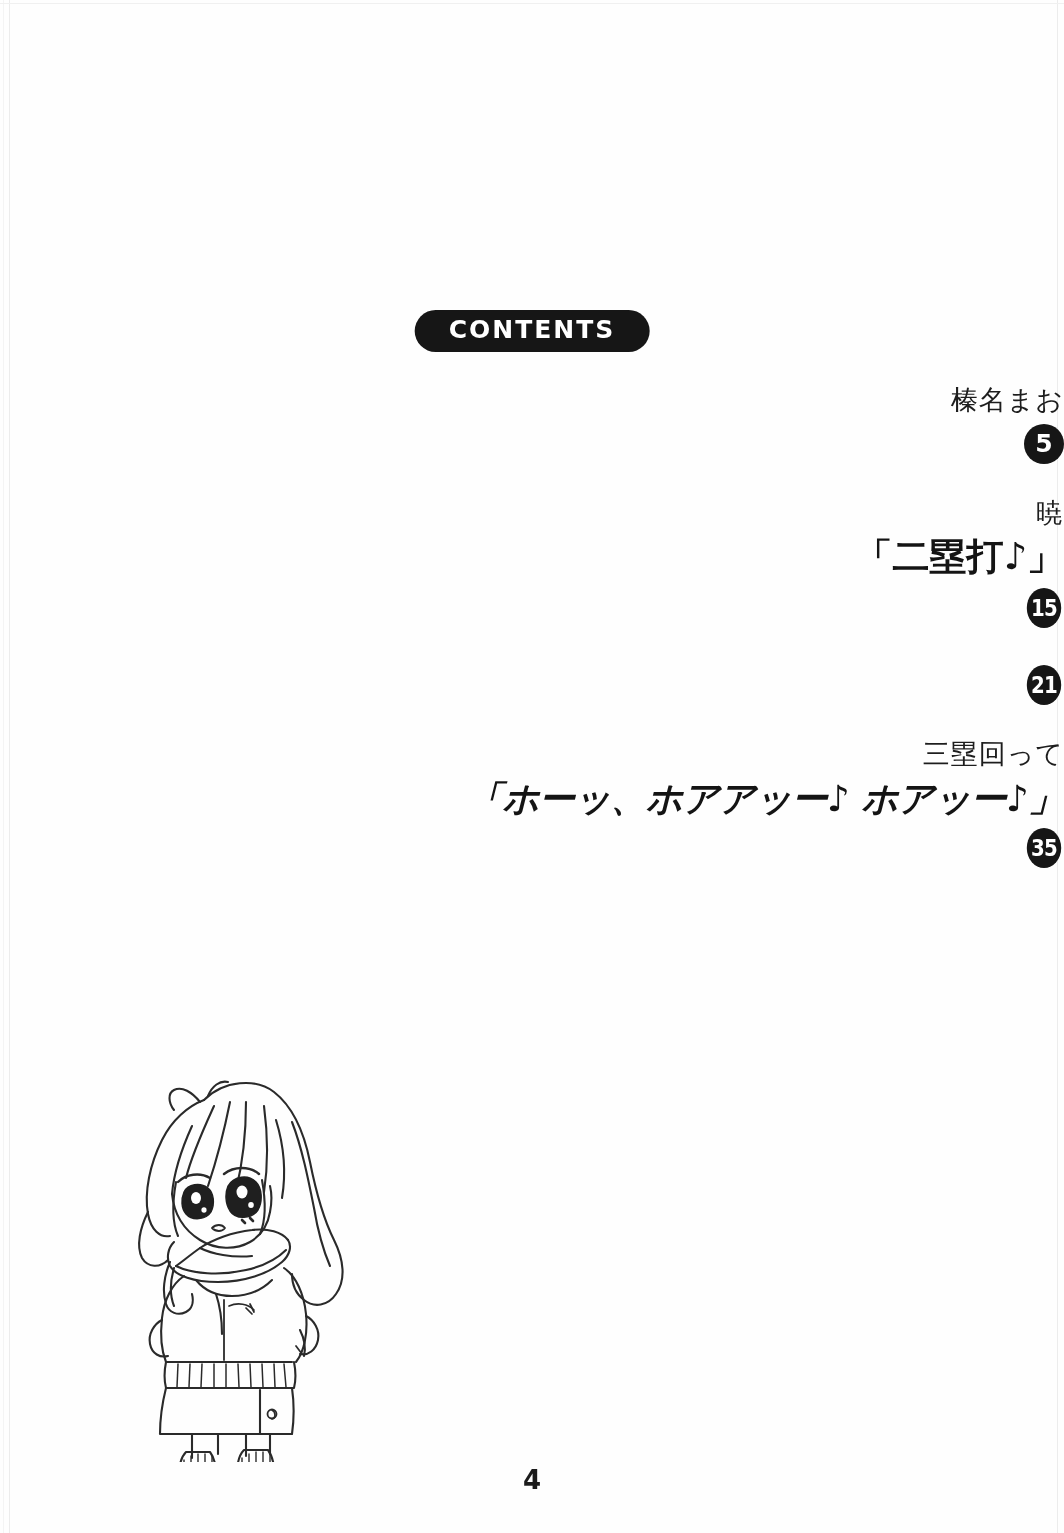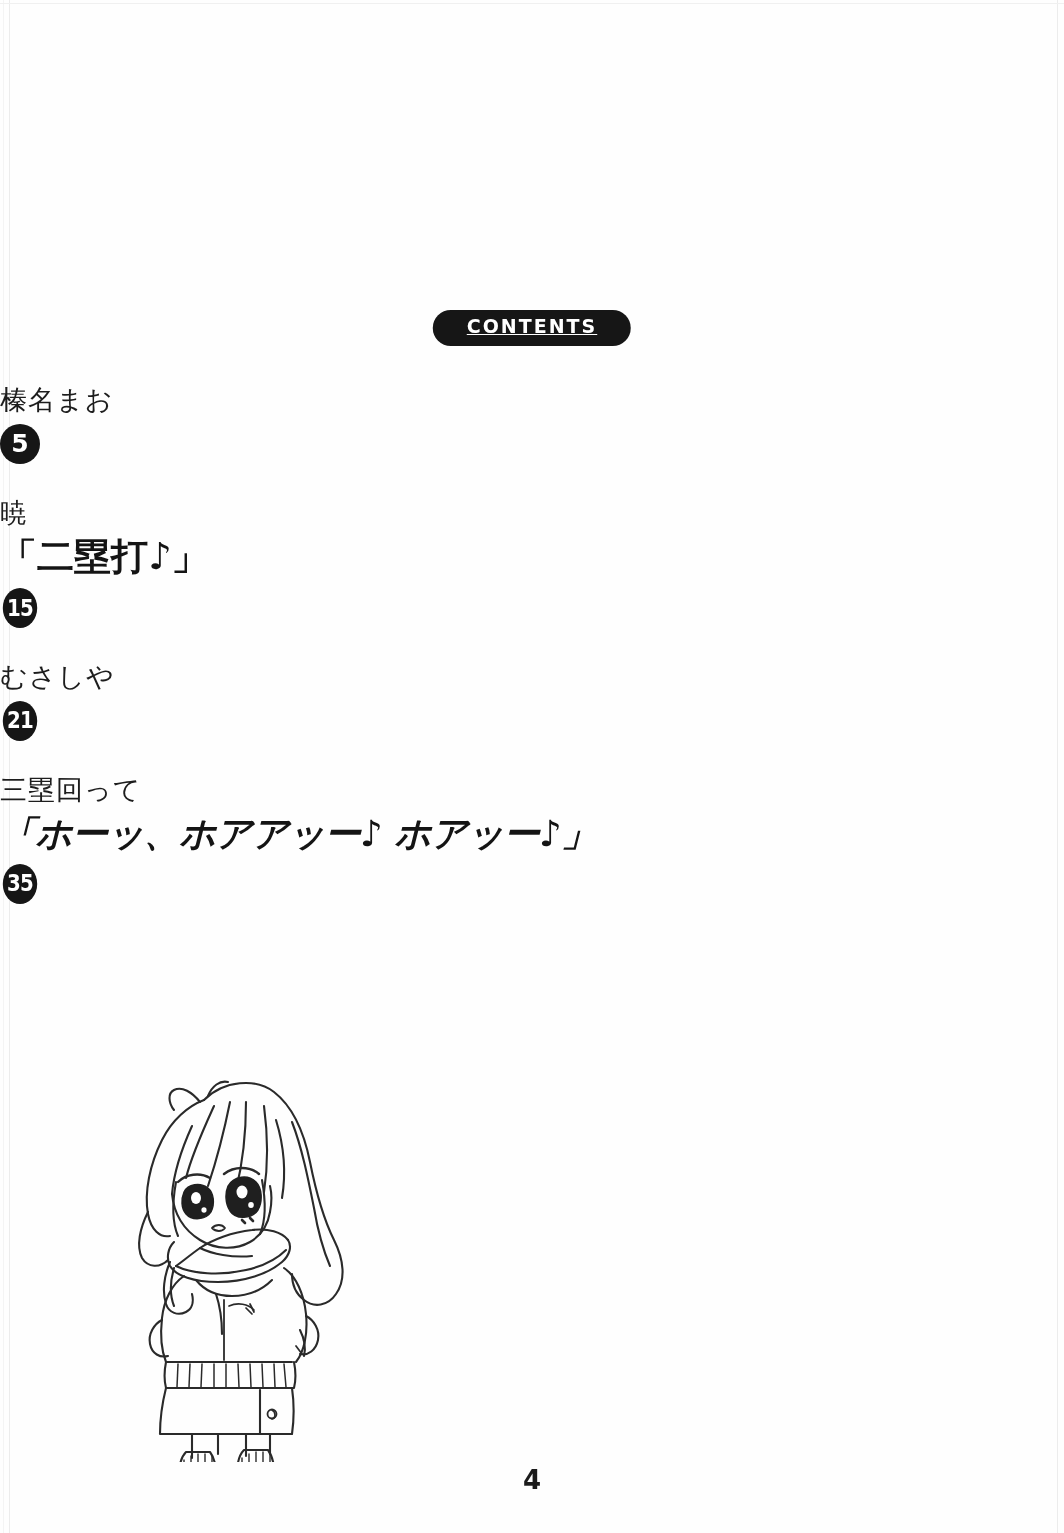--- a/index.html
+++ b/index.html
@@ -44,38 +44,37 @@
     transform: translateX(-50%);
     background: #161616;
     border-radius: 26px;
     padding: 7px 34px 9px 34px;
     min-width: 130px;
     text-align: center;
   }
   .contents-header .label {
     display: block;
     color: #ffffff;
-    font-size: 19px;
+    font-size: 25px;
     font-weight: bold;
     letter-spacing: 2px;
     line-height: 1.05;
     font-family: "DejaVu Sans", "Liberation Sans", sans-serif;
-    text-decoration: underline;
   }
 
   
   .toc {
     position: absolute;
     left: 0;
     right: 0;
     top: 382px;
   }
   .toc-entry {
     width: 100%;
-    text-align: left;
+    text-align: right;
     margin-bottom: 31px;
   }
   .toc-author {
     font-size: 27px;
     font-weight: normal;
     line-height: 1.32;
     color: #1d1d1d;
     letter-spacing: 1px;
     font-family: "DejaVu Sans", "Liberation Sans", sans-serif;
   }
@@ -159,21 +158,20 @@
       <div class="page-badge">5</div>
     </div>
 
     <div class="toc-entry">
       <div class="toc-author">暁</div>
       <div class="toc-title">「二塁打♪」</div>
       <div class="page-badge two-digit">15</div>
     </div>
 
     <div class="toc-entry">
-      <div class="toc-author">むさしや</div>
       <div class="page-badge two-digit">21</div>
     </div>
 
     <div class="toc-entry">
       <div class="toc-author">三塁回って</div>
       <div class="toc-title long">「ホーッ、ホアアッー♪ ホアッー♪」</div>
       <div class="page-badge two-digit">35</div>
     </div>
 
   </div>

